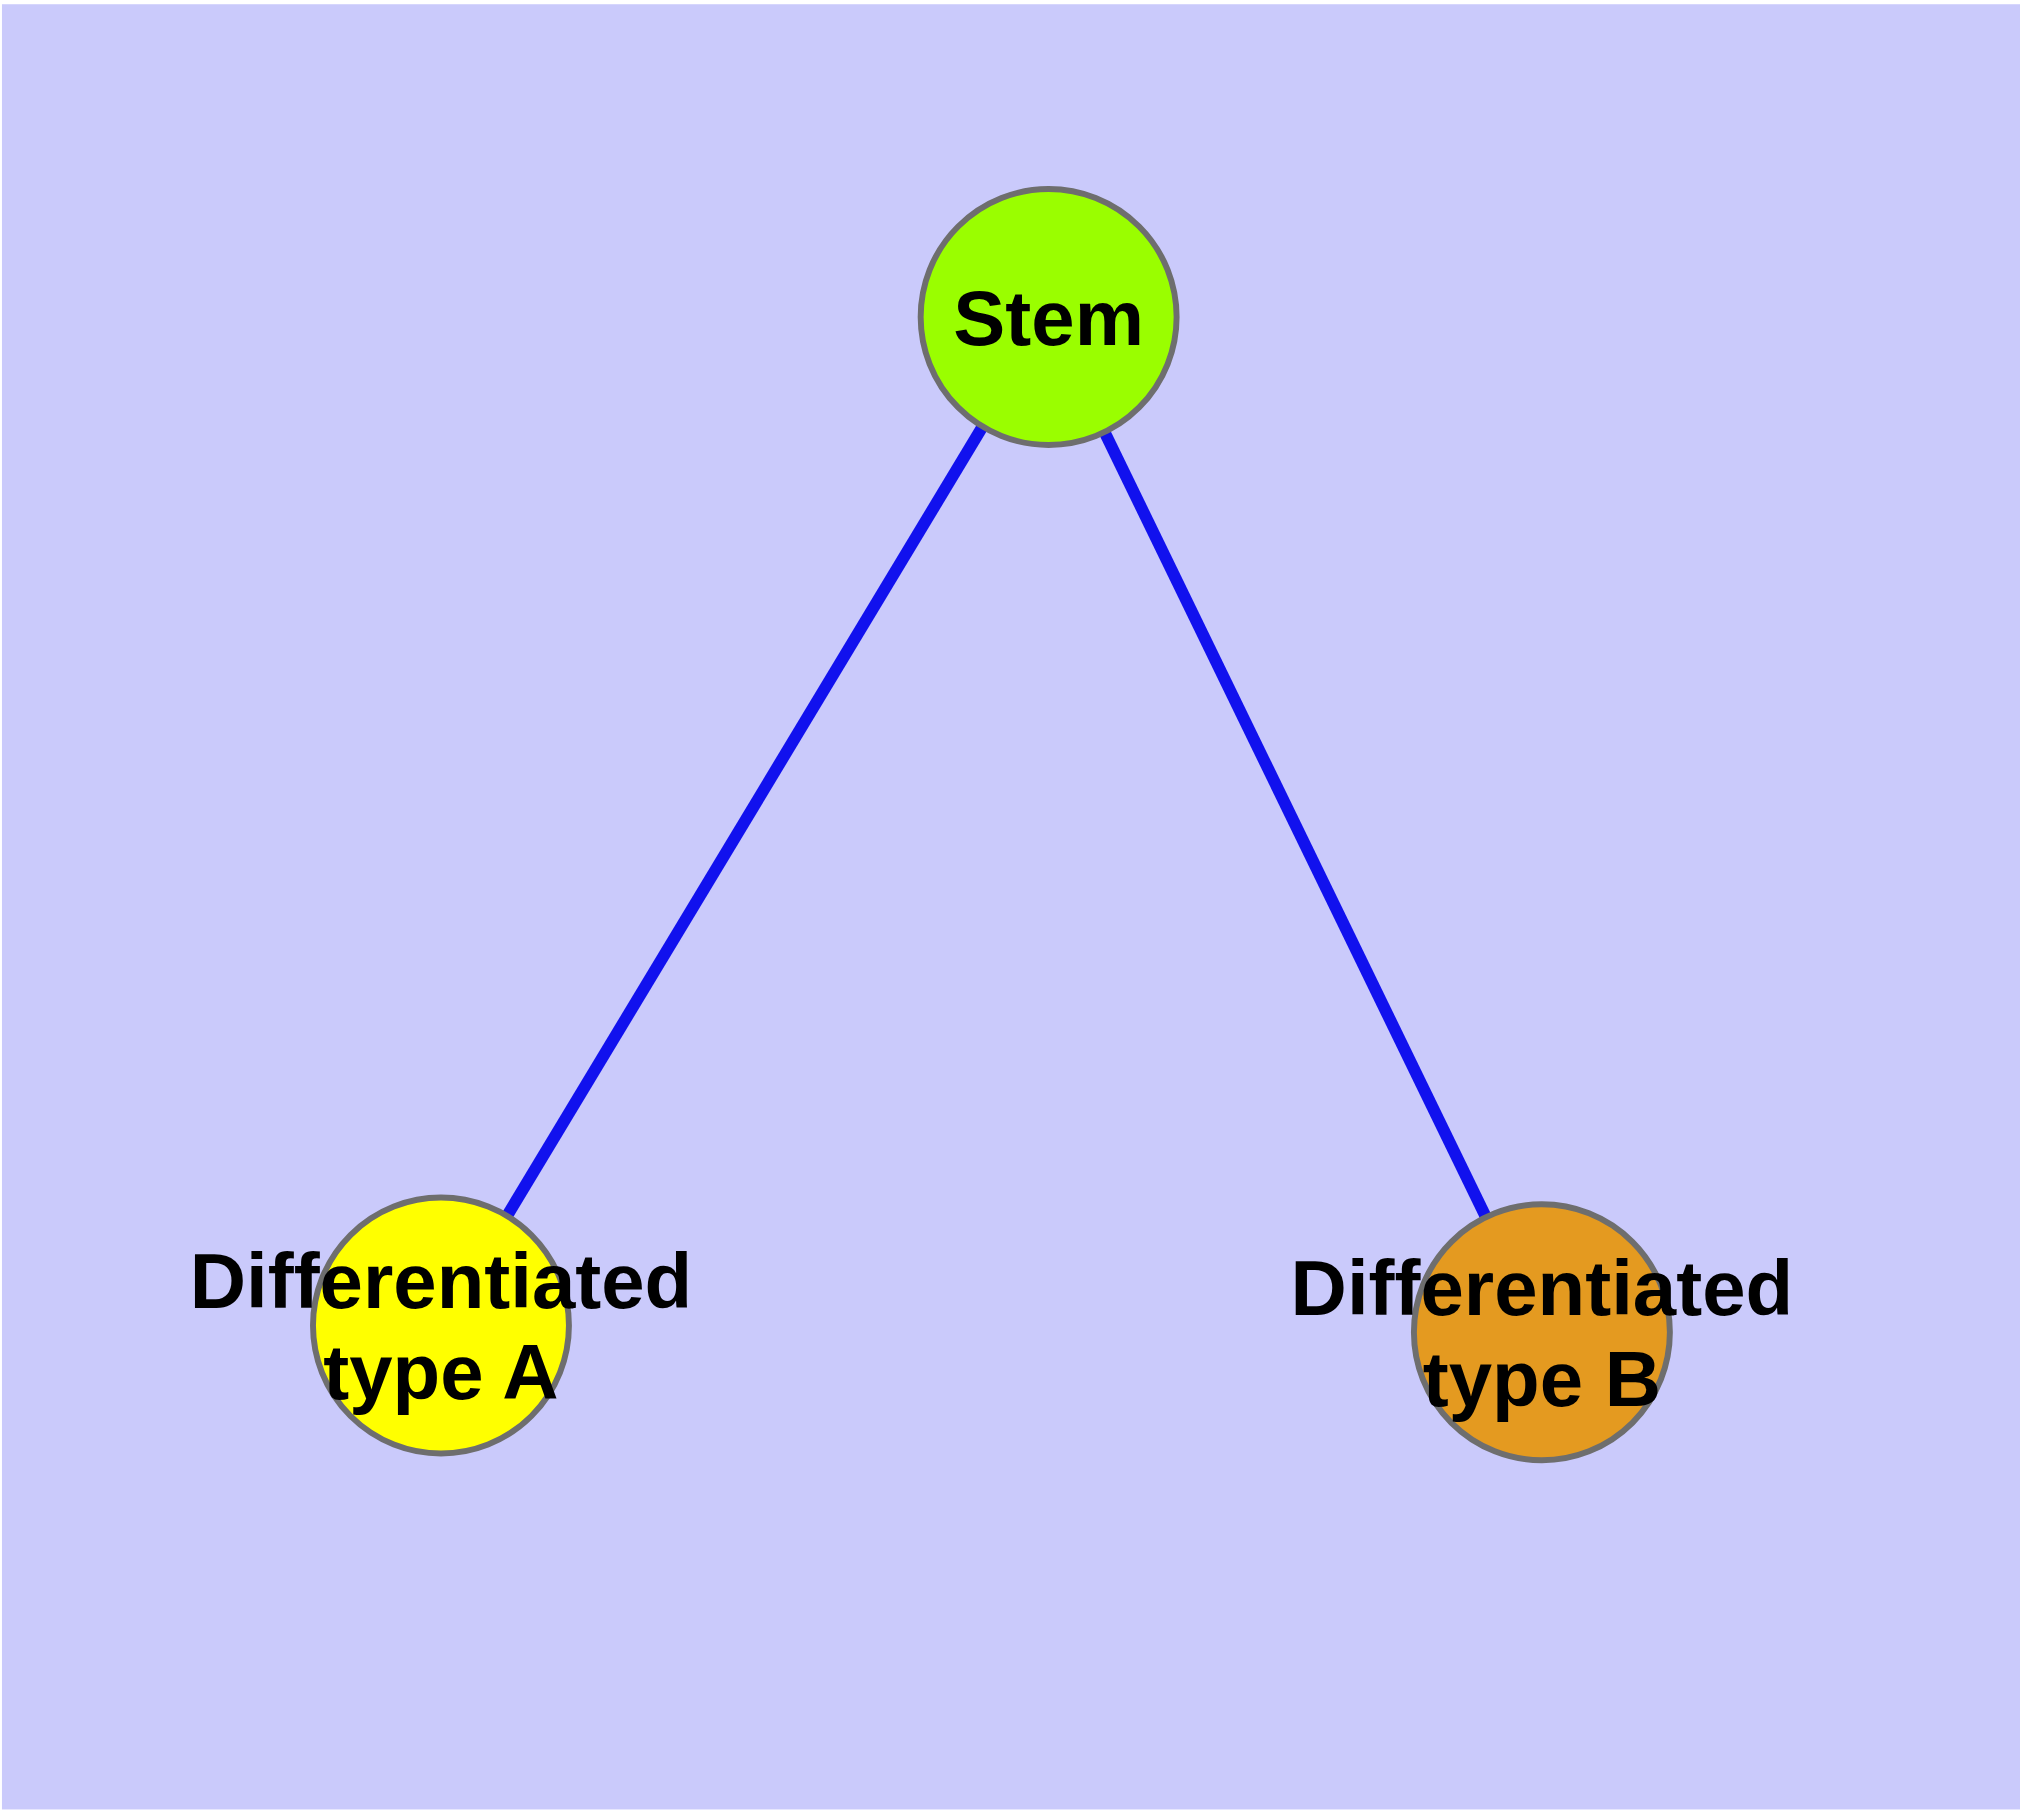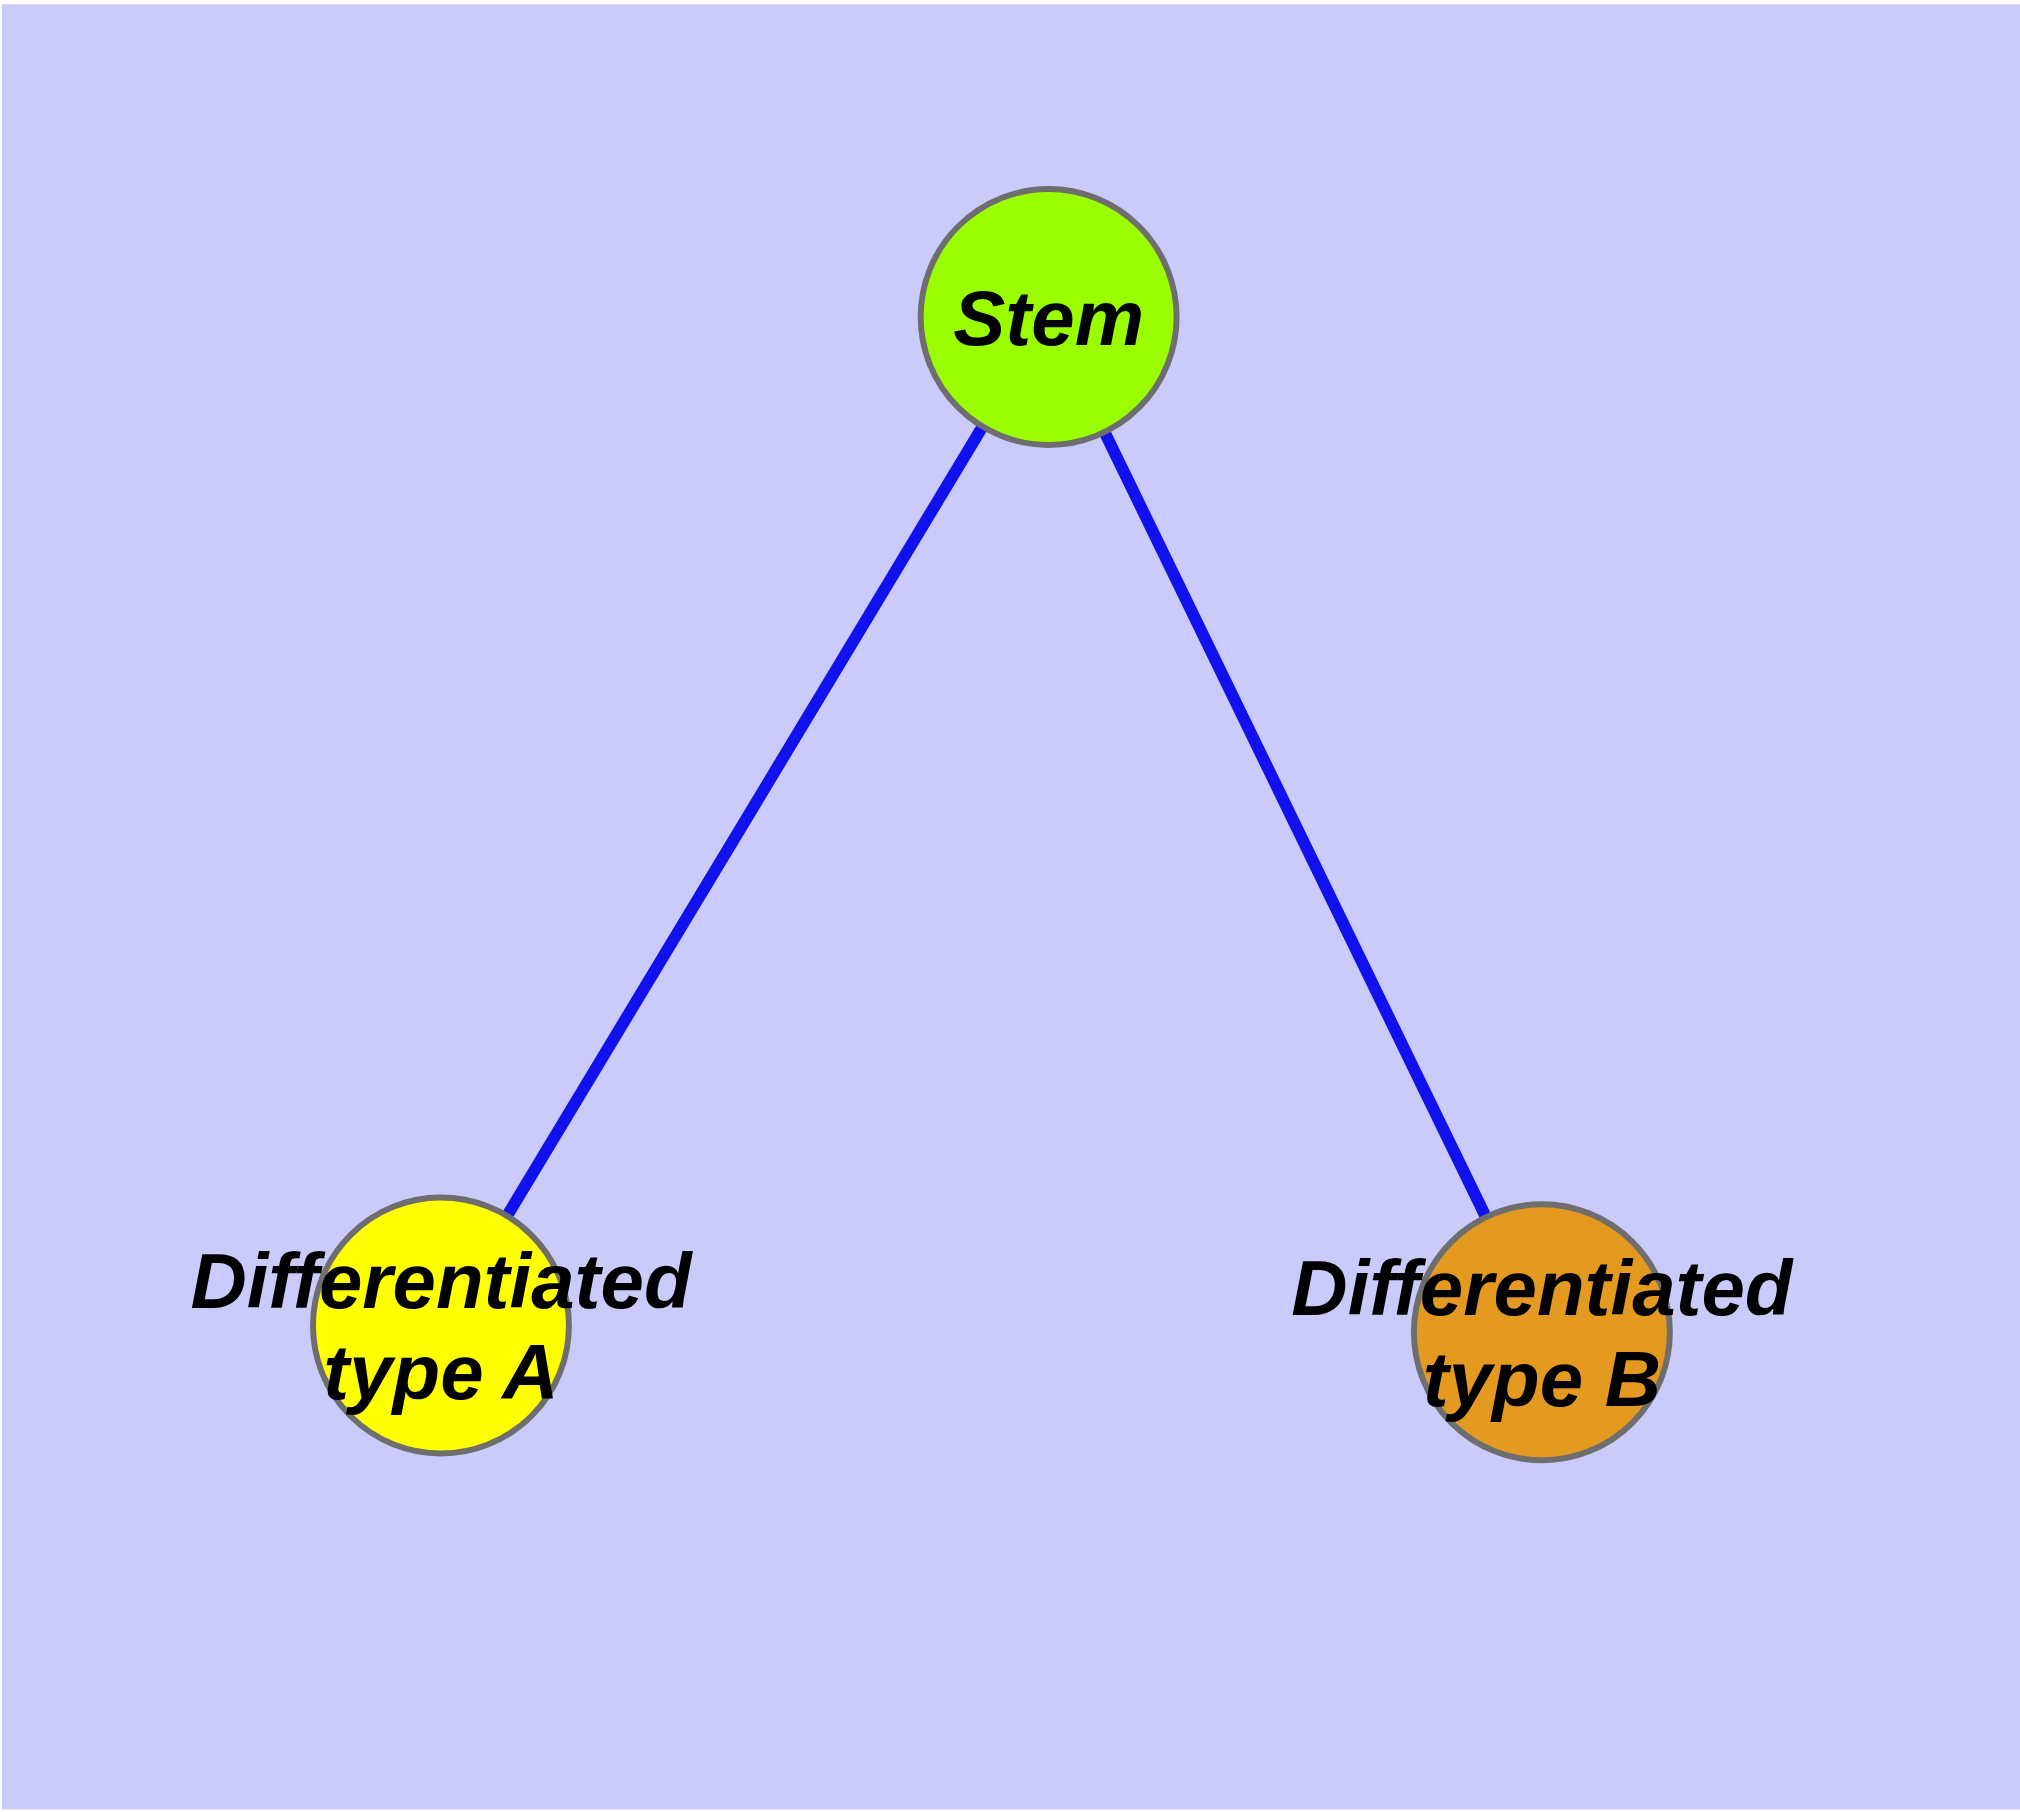--- a/index.html
+++ b/index.html
@@ -6,21 +6,20 @@
     margin: 0;
     padding: 0;
     background: #ffffff;
   }
   .canvas {
     position: relative;
     width: 2021px;
     height: 1812px;
     background: #ffffff;
     overflow: hidden;
-    font-style: italic;
   }
   svg {
     display: block;
     width: 2021px;
     height: 1812px;
   }
   .edge {
     stroke-width: 14;
     fill: none;
   }

